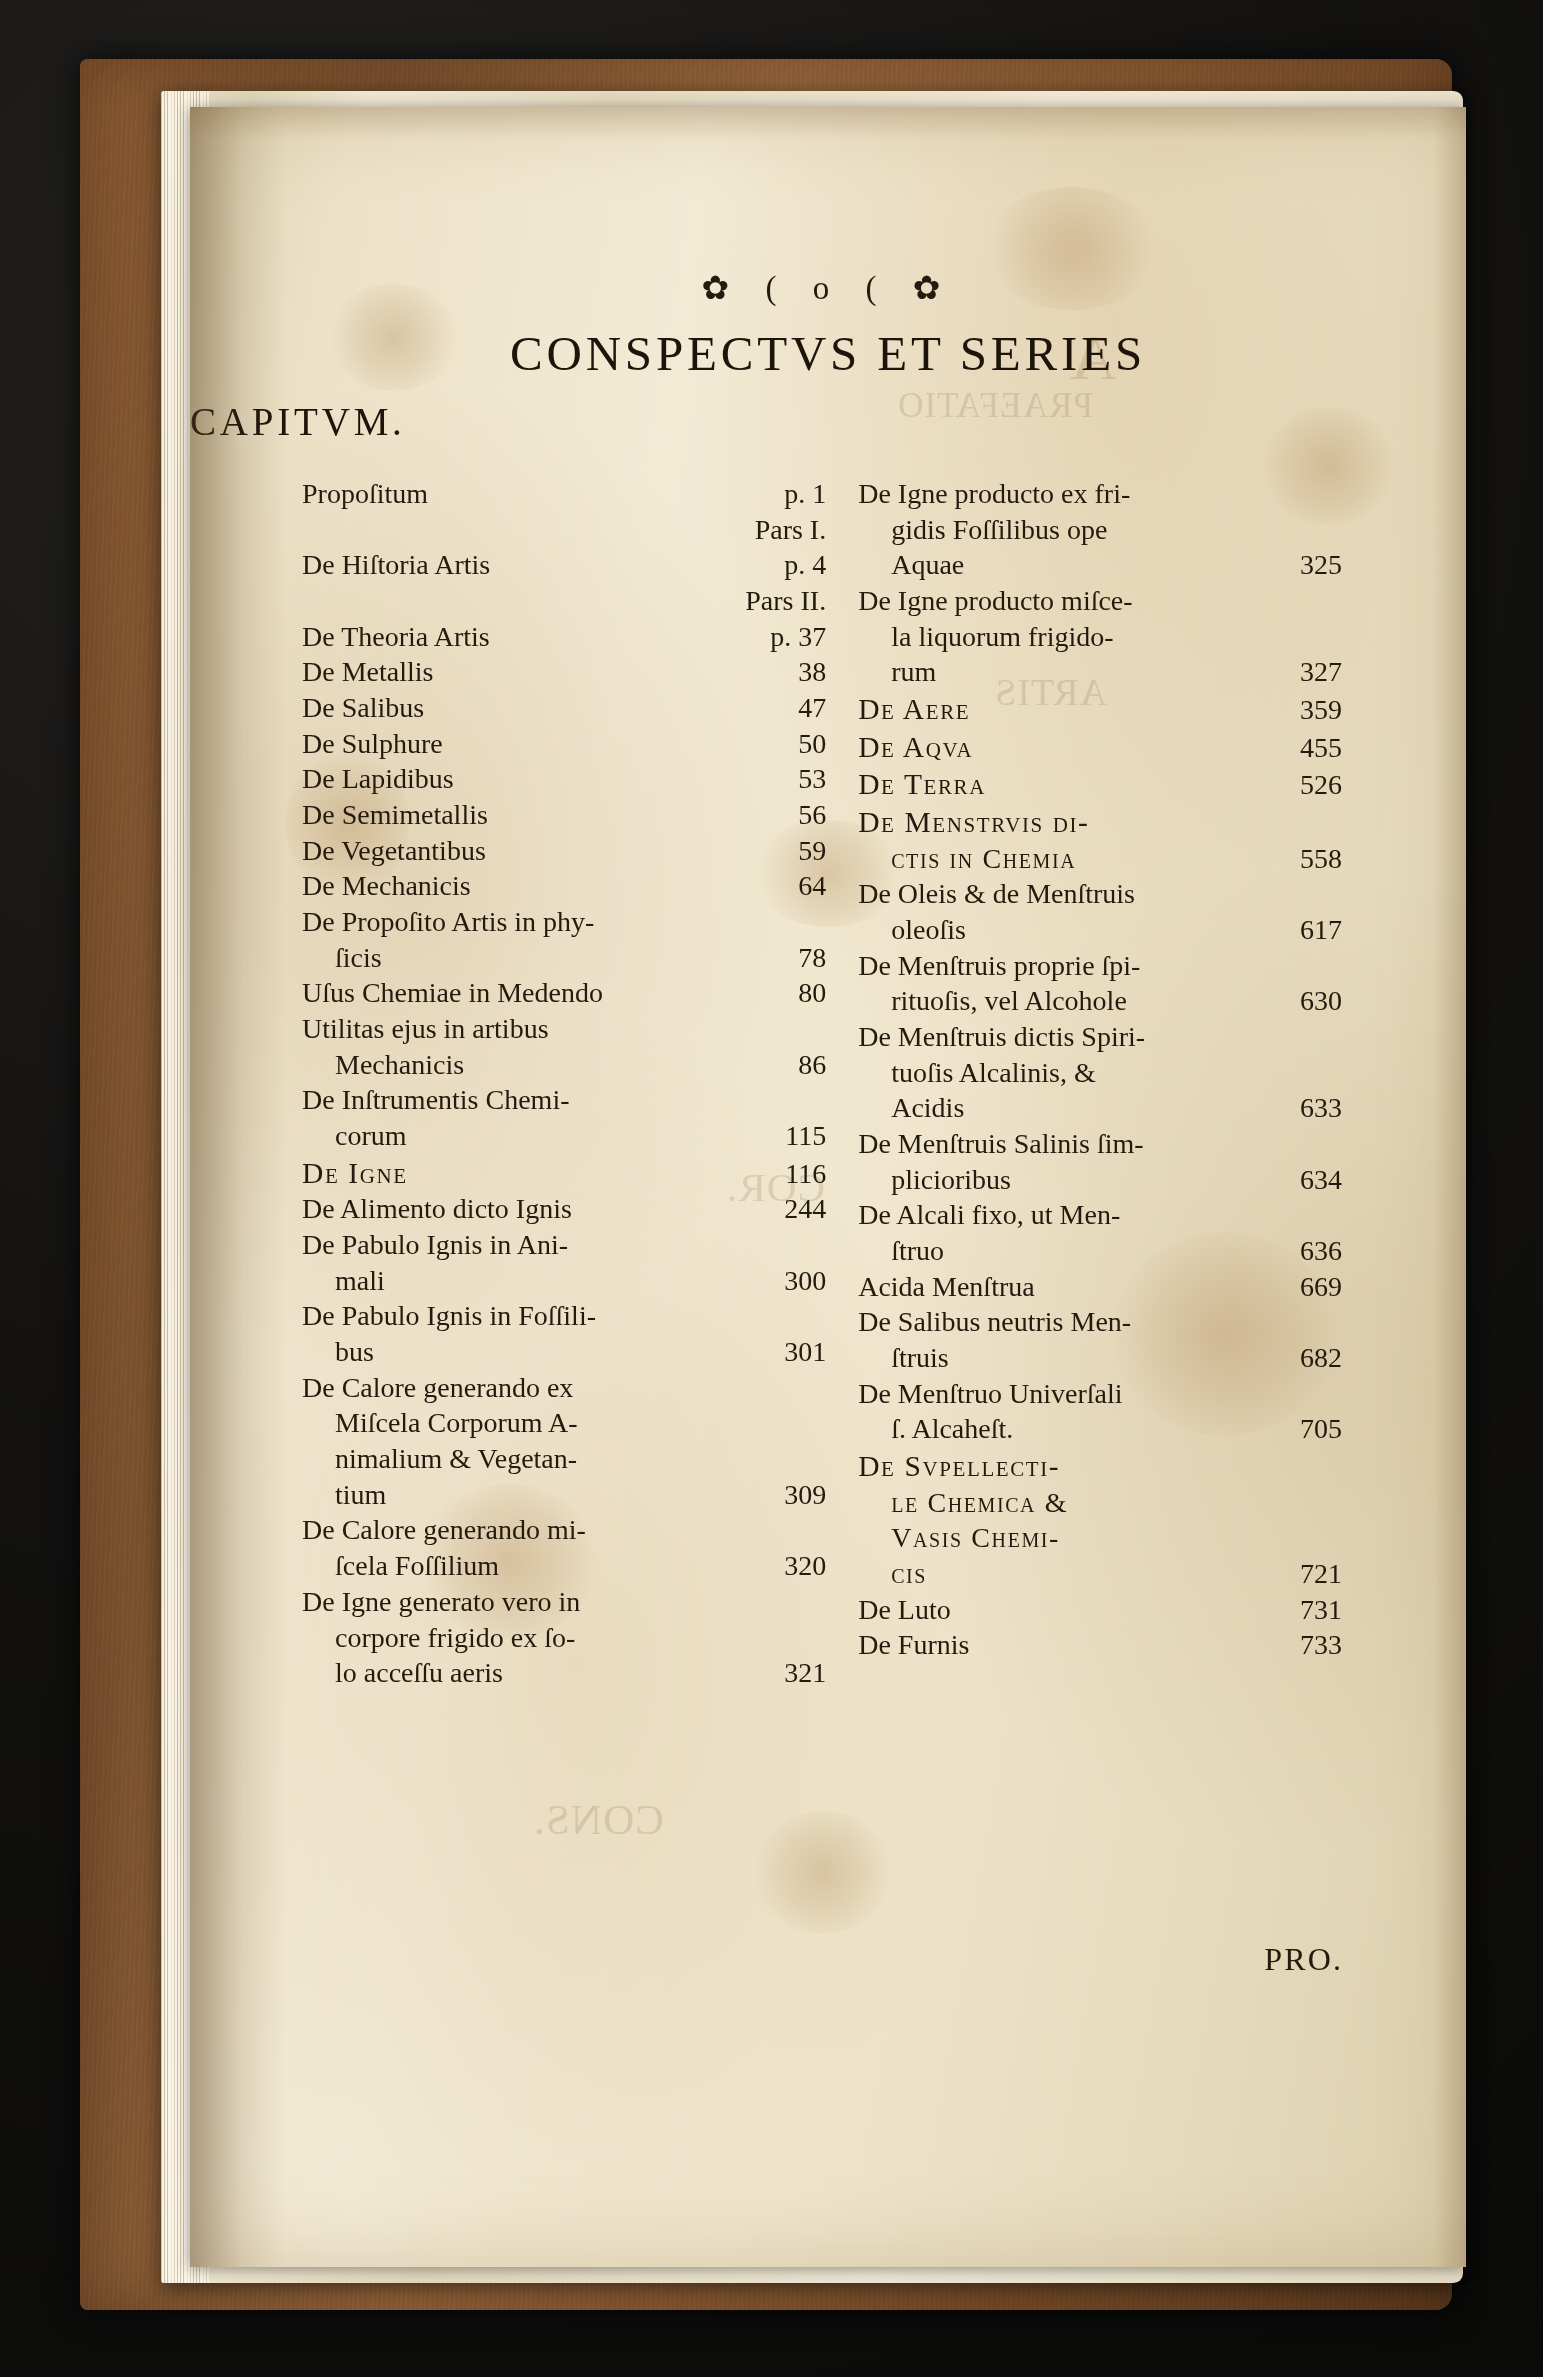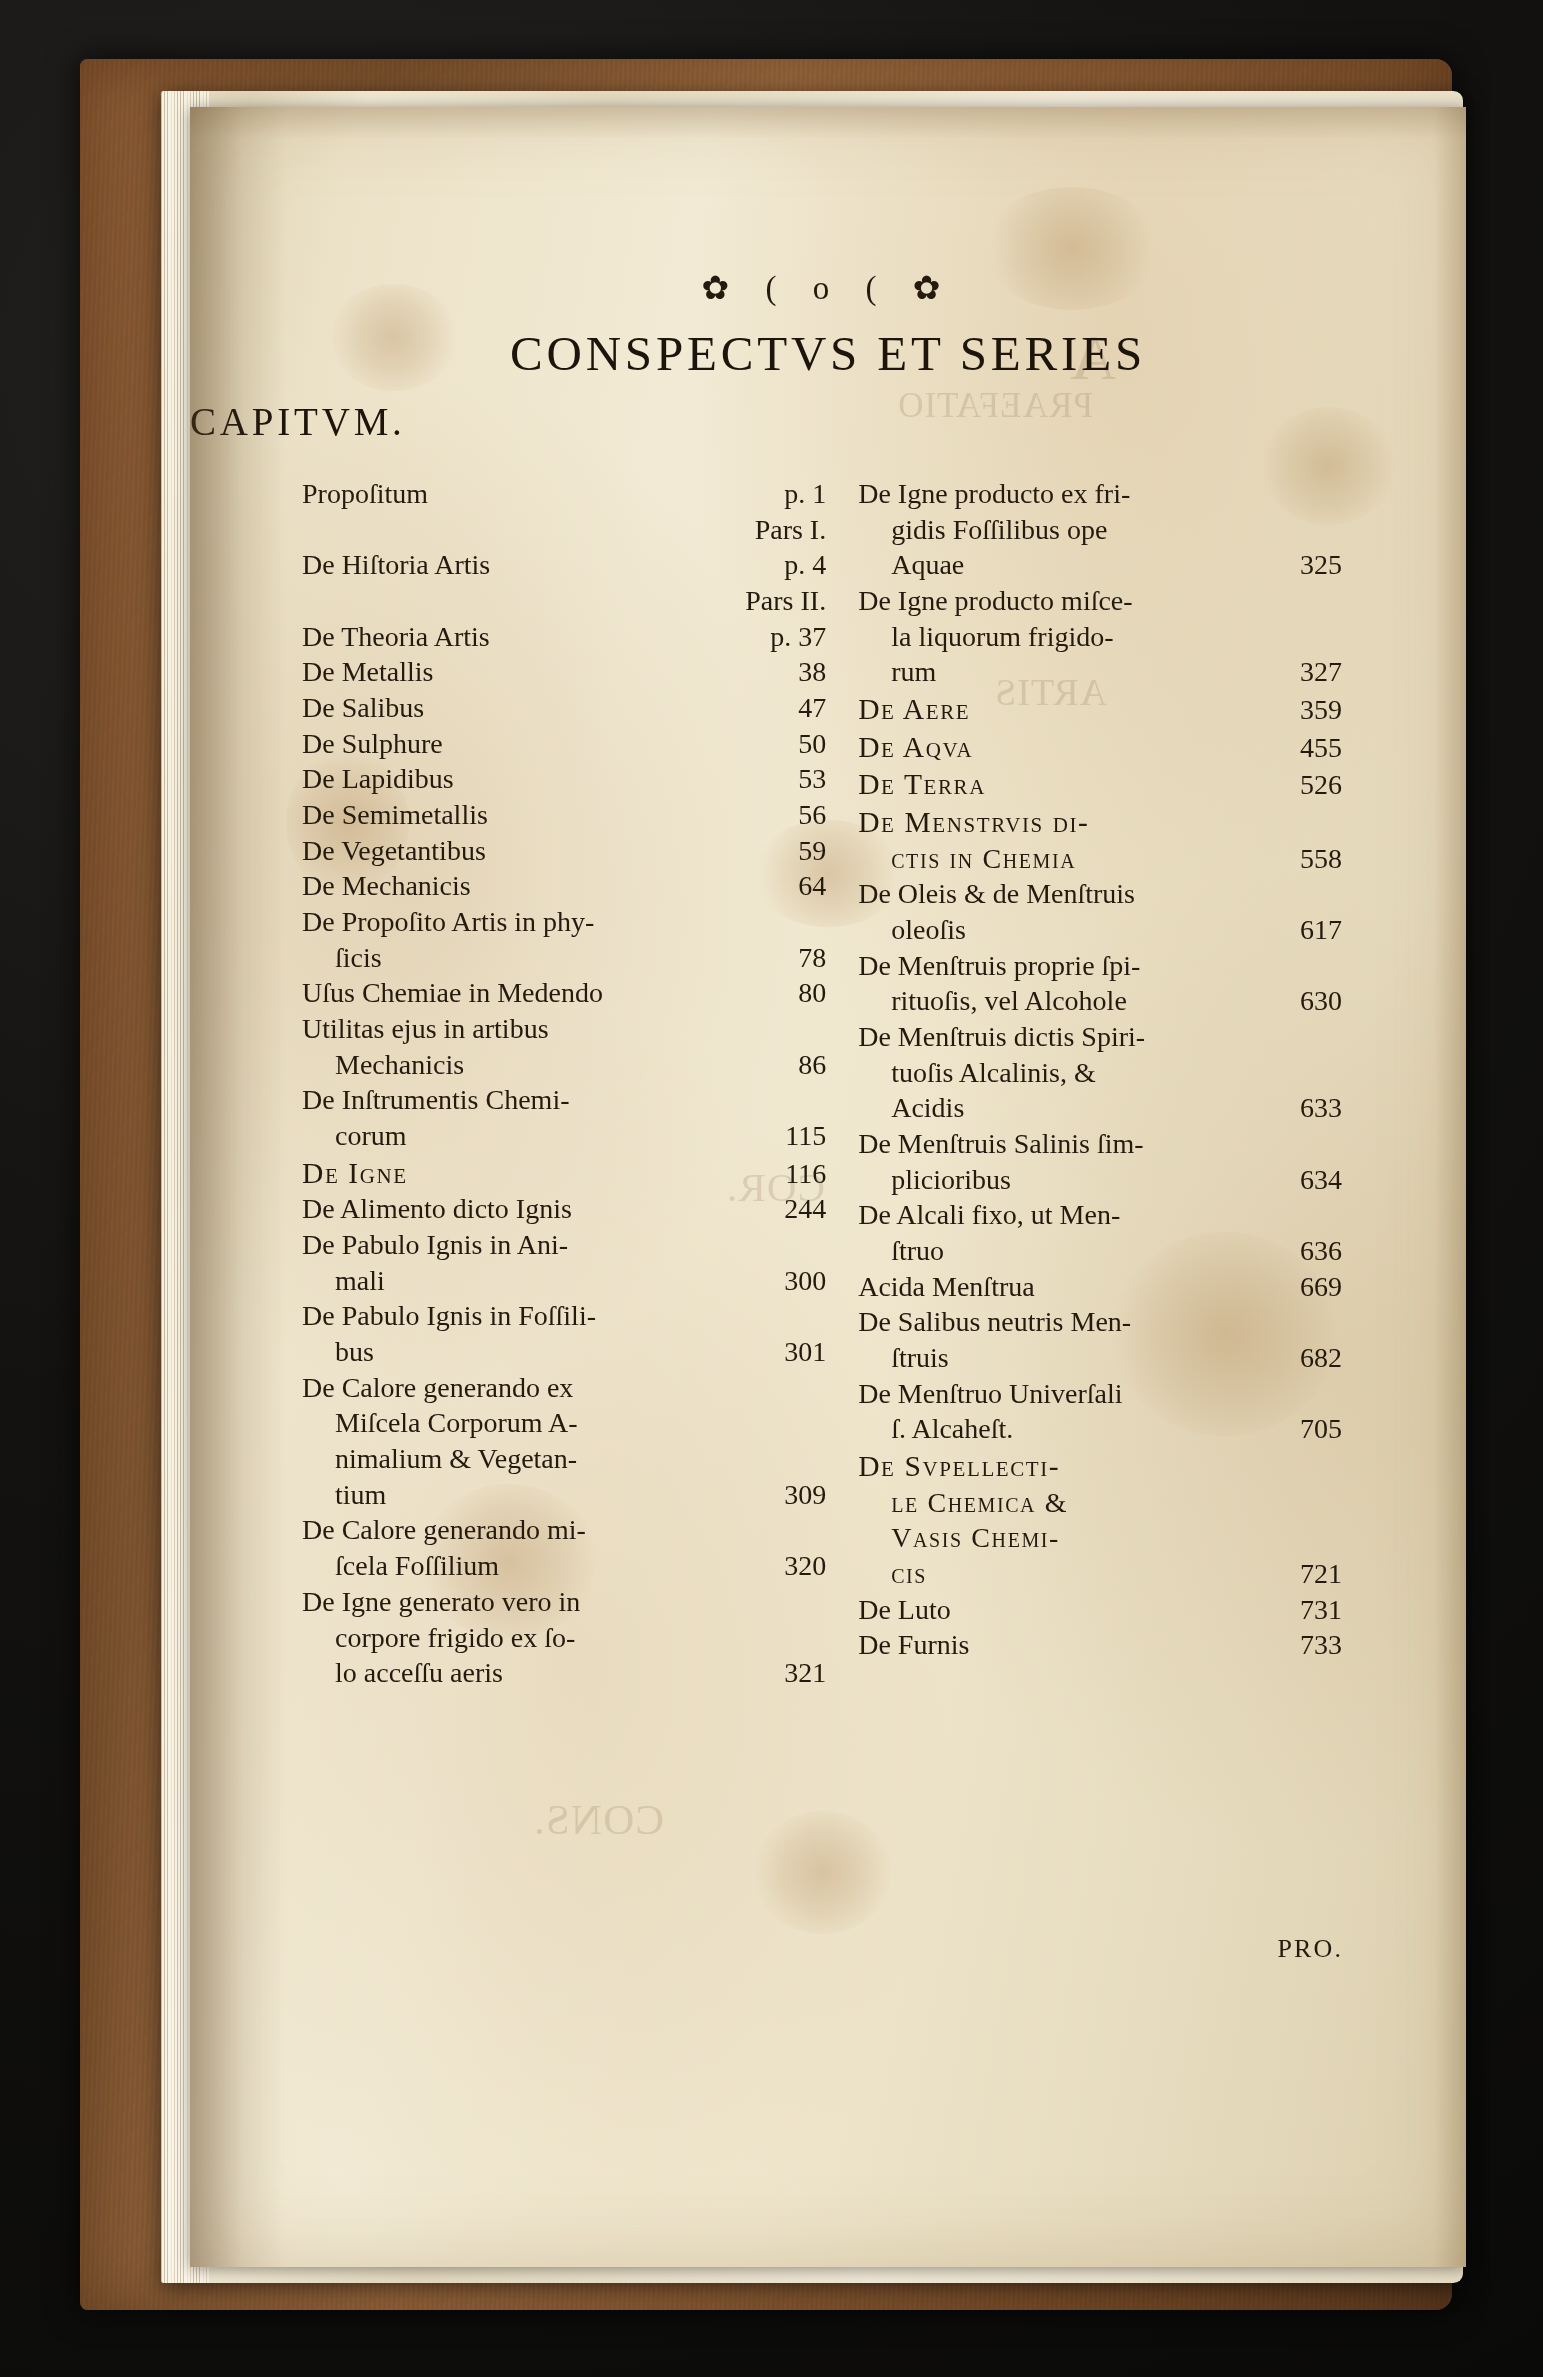--- a/index.html
+++ b/index.html
@@ -191,22 +191,22 @@
     font-size: 29.5px;
   }
   .entry.caps-ind .label {
     font-variant: small-caps;
     letter-spacing: 1.6px;
     padding-left: 33px;
   }
   .catchword {
     position: absolute;
     right: 123px;
-    bottom: 303px;
-    font-size: 26px;
+    bottom: 289px;
+    font-size: 32px;
     letter-spacing: 2.1px;
     color: #241a0e;
   }
 
   
   .gutter {
     position: absolute;
     left: 0; top: 0; bottom: 0;
     width: 96px;
     background: linear-gradient(90deg, rgba(90,65,35,0.40) 0%, rgba(90,65,35,0.10) 55%, rgba(90,65,35,0) 100%);

